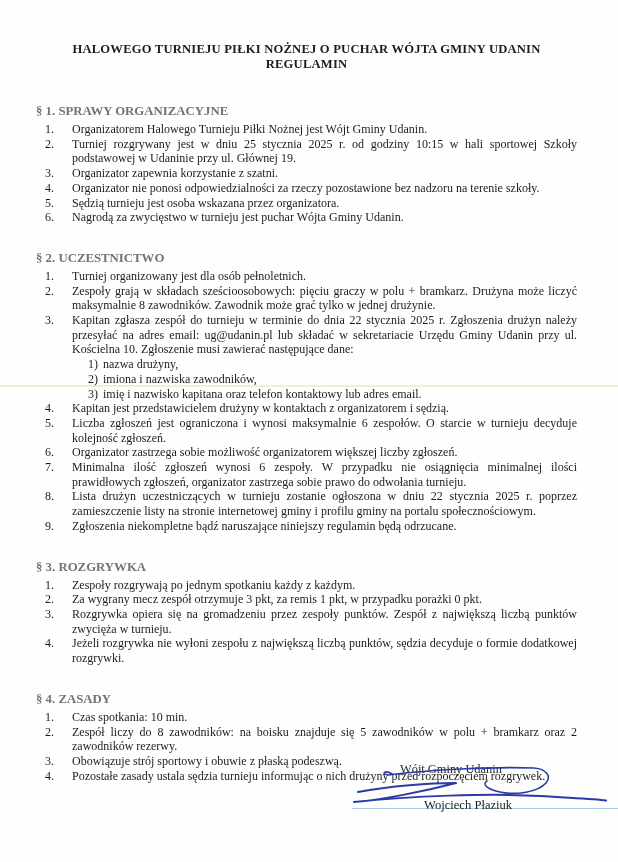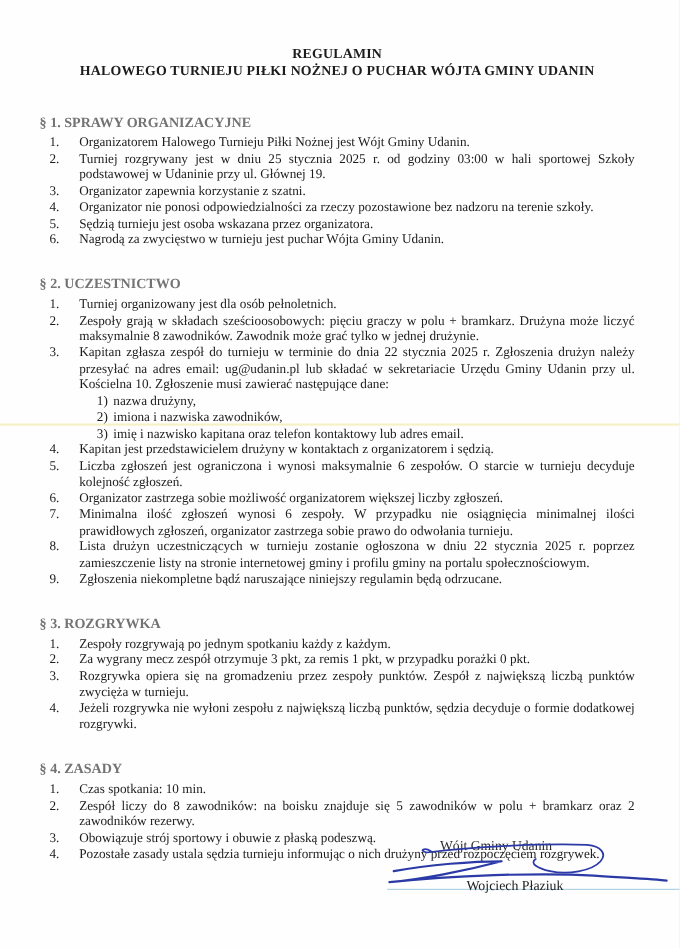--- a/index.html
+++ b/index.html
@@ -105,30 +105,30 @@
     color: var(--ink-blue, #2b3aa6);
     z-index: 3;
     pointer-events: none;
   }
 </style>
 </head>
 <body>
 
 <div class="page">
 
+  <div class="doc-title">HALOWEGO TURNIEJU PIŁKI NOŻNEJ O PUCHAR WÓJTA GMINY UDANIN</div>
   <div class="doc-title">REGULAMIN</div>
-  <div class="doc-title">HALOWEGO TURNIEJU PIŁKI NOŻNEJ O PUCHAR WÓJTA GMINY UDANIN</div>
 
   <div class="highlight-line"></div>
 
   <section>
     <h2 class="sec-heading first">§ 1. SPRAWY ORGANIZACYJNE</h2>
     <ol class="items">
       <li><span>Organizatorem Halowego Turnieju Piłki Nożnej jest Wójt Gminy Udanin.</span></li>
-      <li><span>Turniej rozgrywany jest w dniu 25 stycznia 2025 r. od godziny 03:00 w hali sportowej Szkoły podstawowej w Udaninie przy ul. Głównej 19.</span></li>
+      <li><span>Turniej rozgrywany jest w dniu 25 stycznia 2025 r. od godziny 10:15 w hali sportowej Szkoły podstawowej w Udaninie przy ul. Głównej 19.</span></li>
       <li><span>Organizator zapewnia korzystanie z szatni.</span></li>
       <li><span>Organizator nie ponosi odpowiedzialności za rzeczy pozostawione bez nadzoru na terenie szkoły.</span></li>
       <li><span>Sędzią turnieju jest osoba wskazana przez organizatora.</span></li>
       <li><span>Nagrodą za zwycięstwo w turnieju jest puchar Wójta Gminy Udanin.</span></li>
     </ol>
   </section>
 
   <section>
     <h2 class="sec-heading">§ 2. UCZESTNICTWO</h2>
     <ol class="items">

